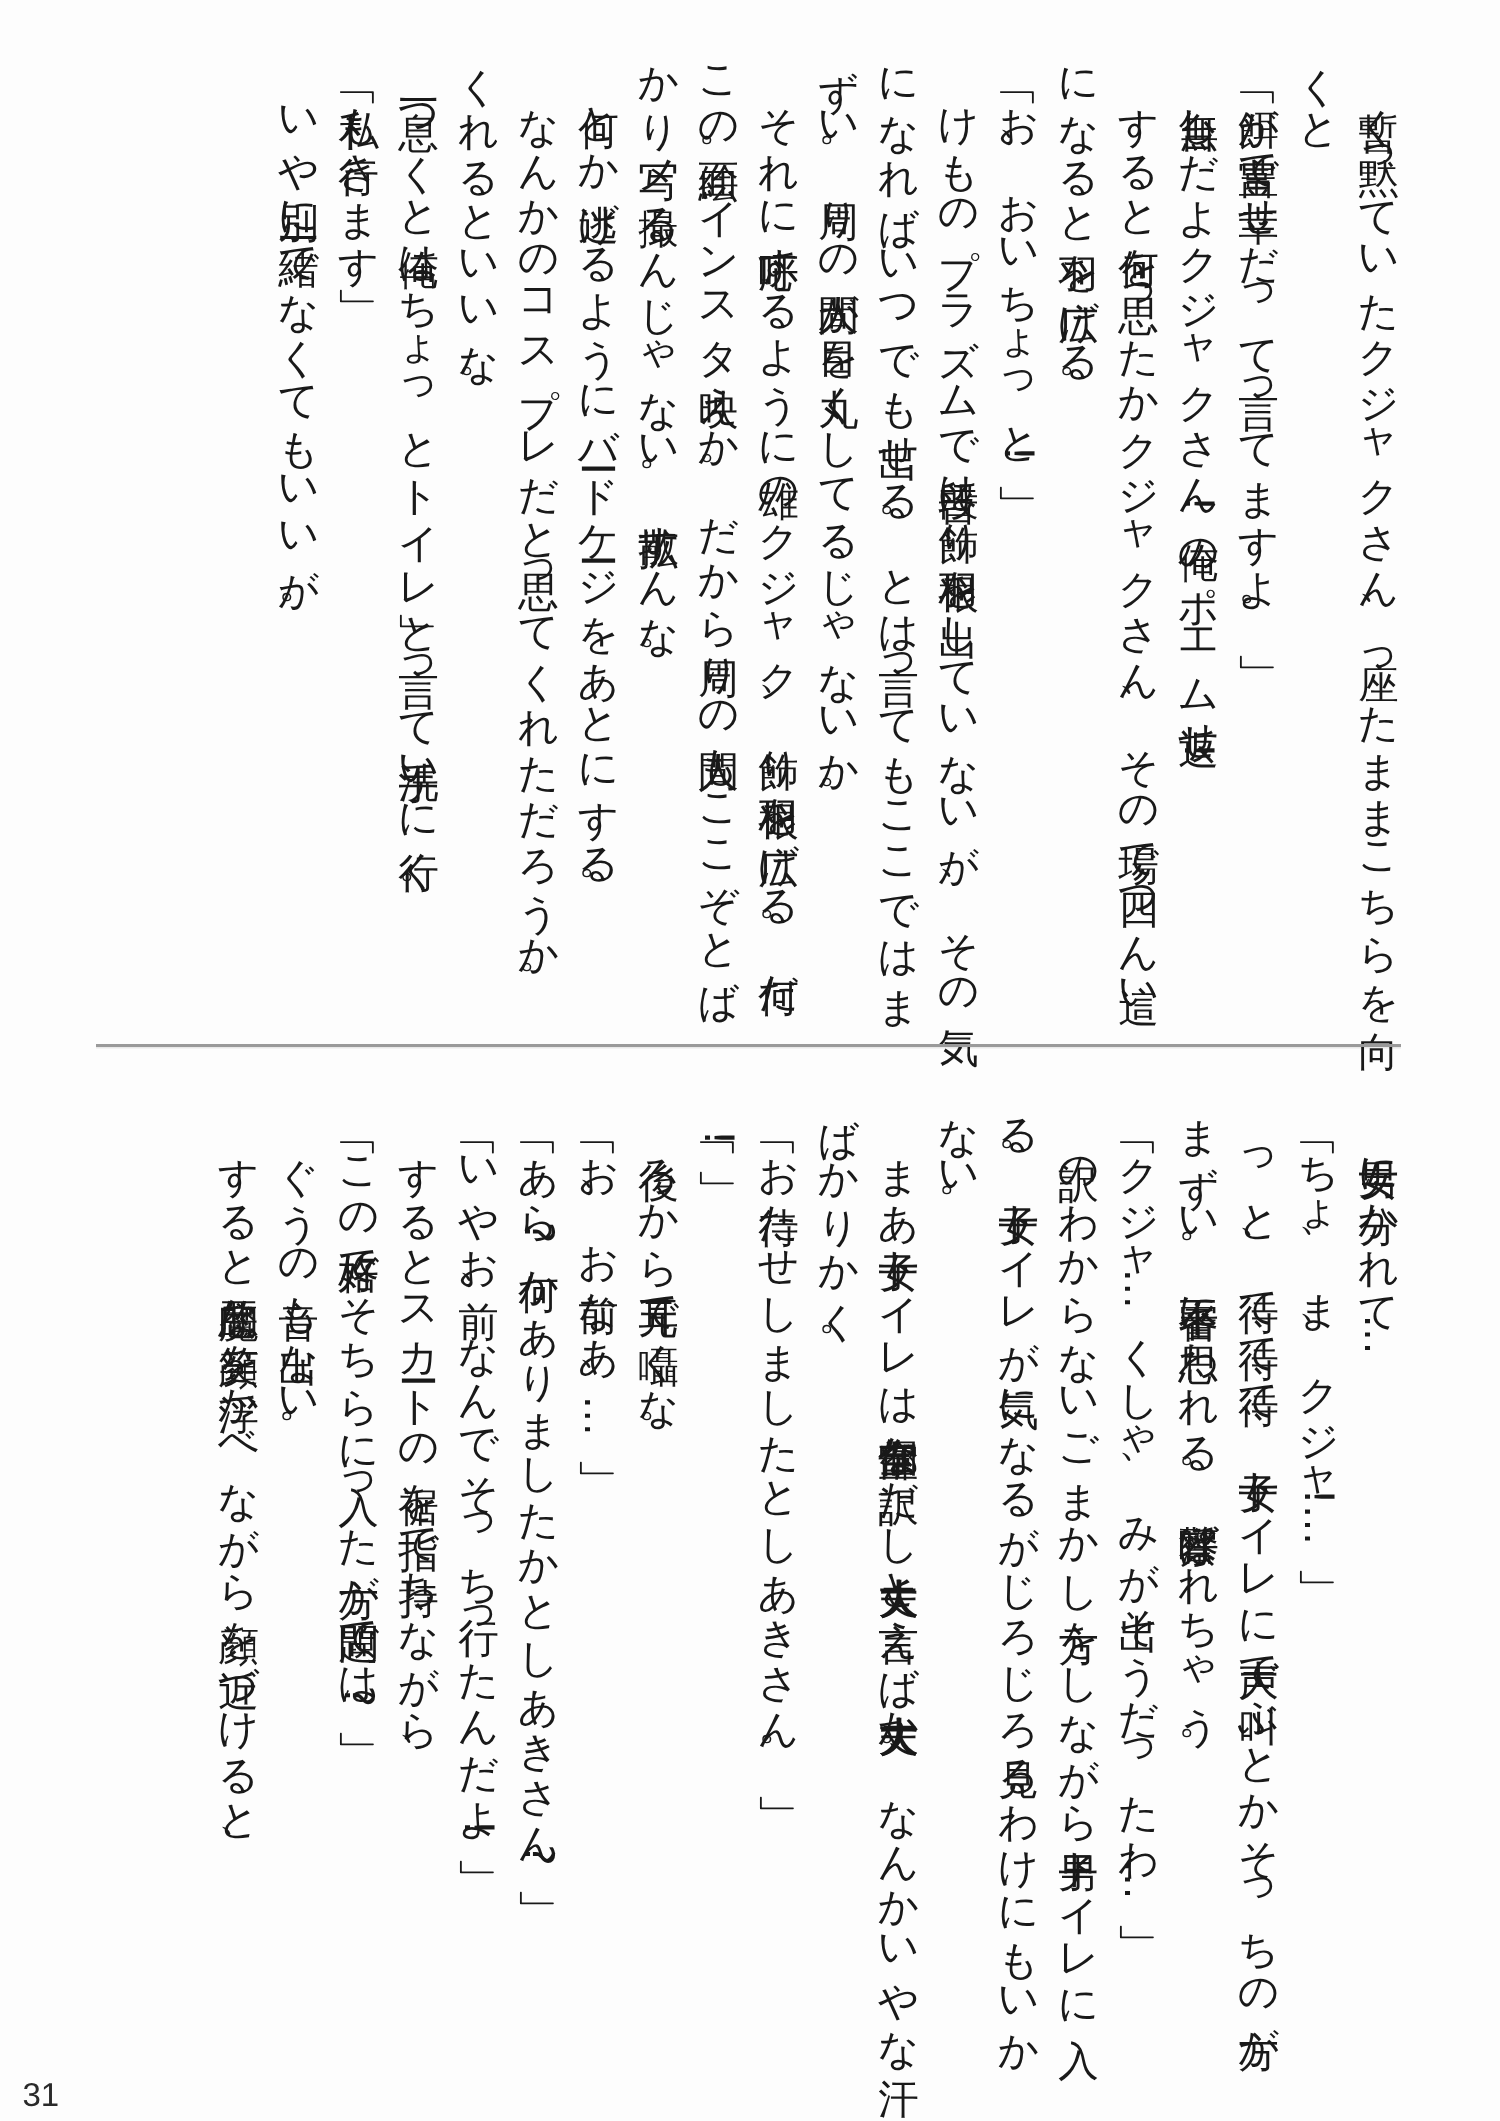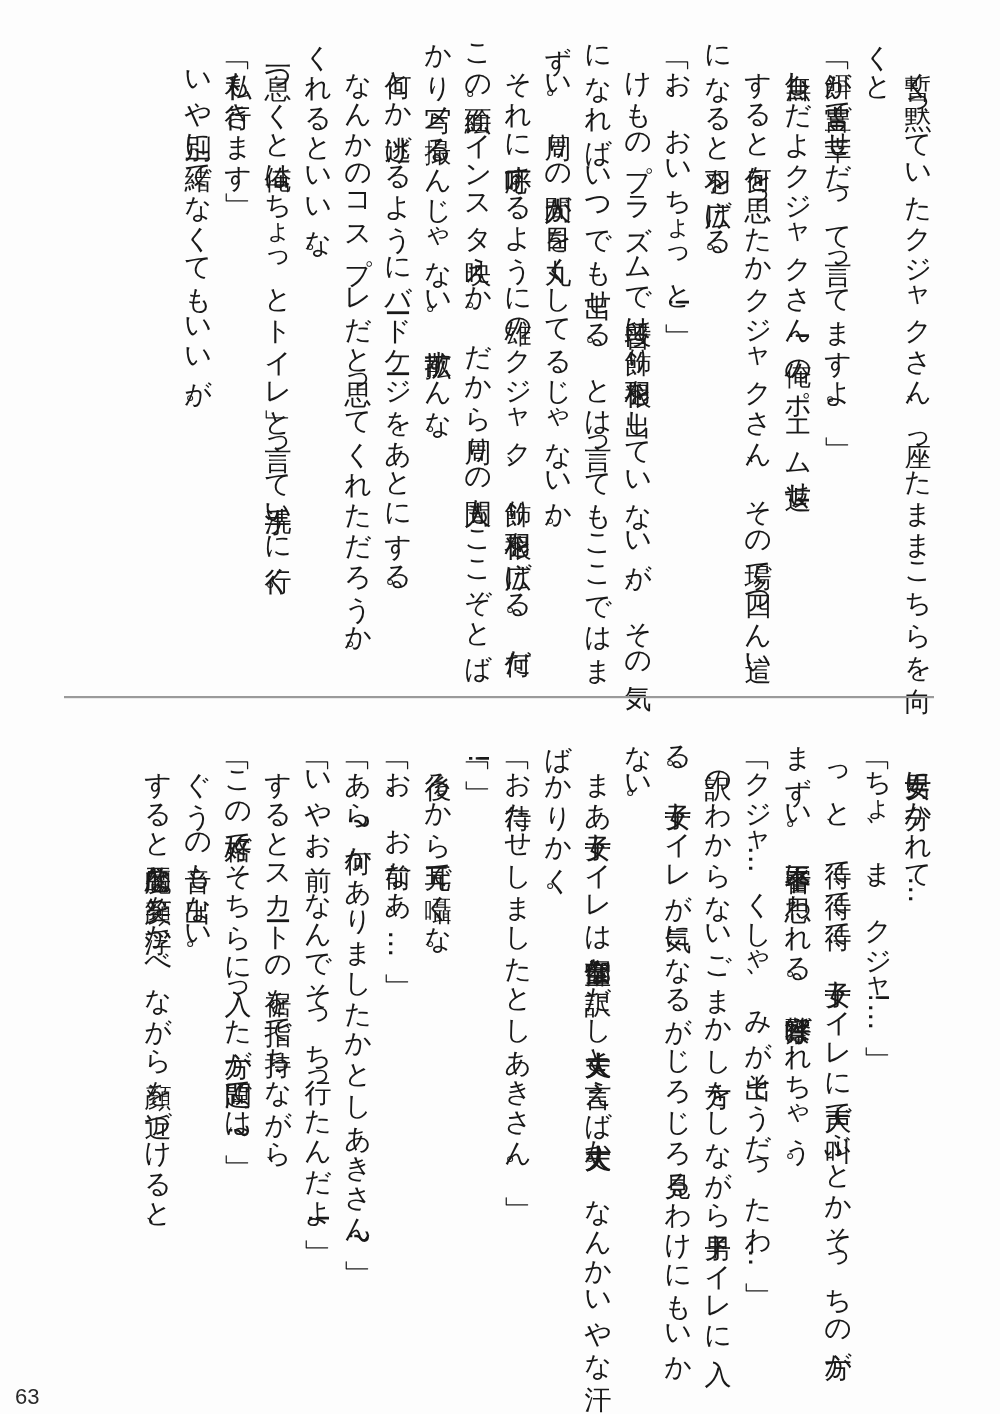--- a/index.html
+++ b/index.html
@@ -87,15 +87,15 @@
     <p>後ろから耳元で囁くな。</p>
     <p>「お、お前なあ、…」</p>
     <p>「あら?何かありましたかとしあきさん?」</p>
     <p>「いやお前、なんでそっち行ったんだよ!」</p>
     <p>するとスカートの裾を指で持ちながら、</p>
     <p>「この格好でそちらに入った方が問題では?」</p>
     <p>ぐうの音も出ない。</p>
     <p>すると悪魔的な笑顔を浮かべながら顔を近づけると、</p>
   </section>
 
-  <div class="page-number">63</div>
+  <div class="page-number">31</div>
 
 </div>
 
 </body></html>

